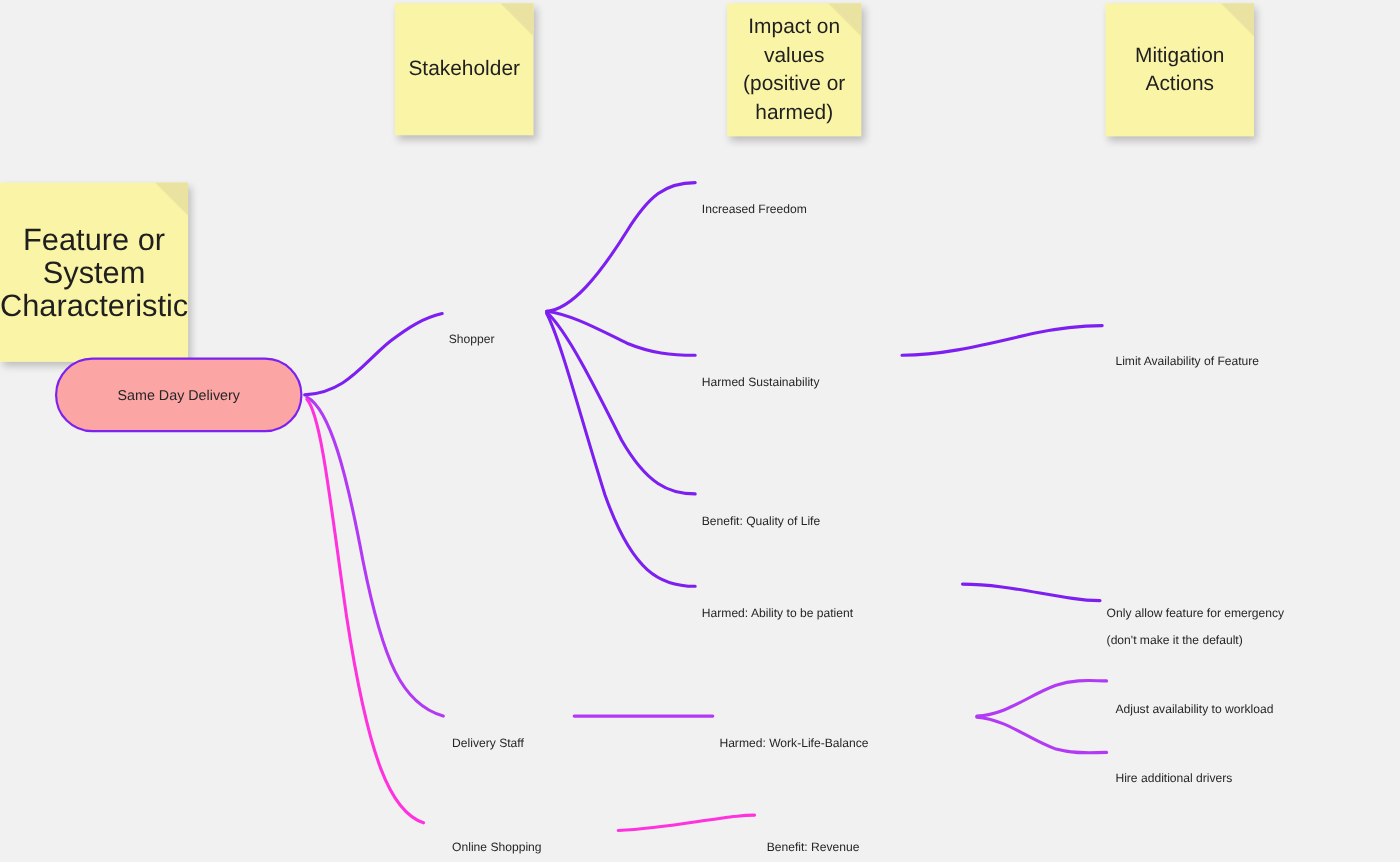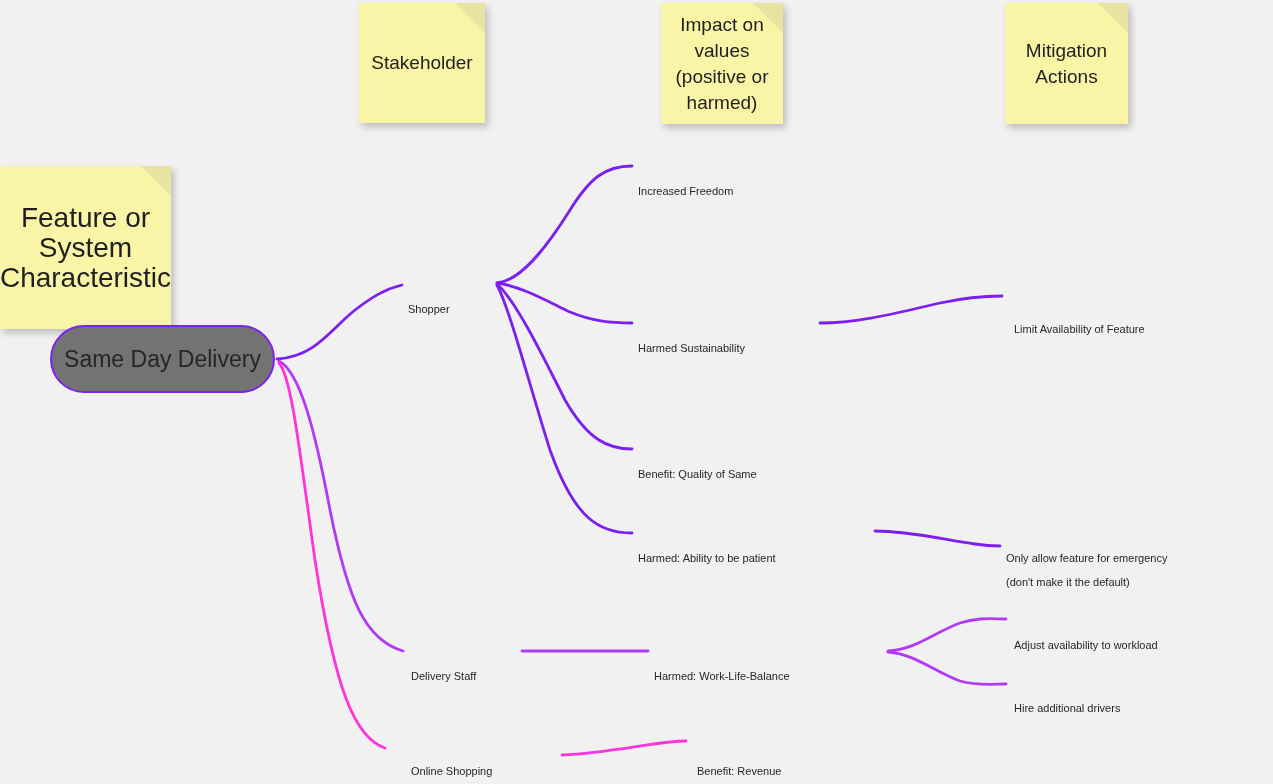--- a/index.html
+++ b/index.html
@@ -55,39 +55,39 @@
     right: 0;
     width: 30px;
     height: 30px;
     background: linear-gradient(225deg, #e9e2a0 0%, #e9e2a0 48%, rgba(250,244,167,0) 52%);
     pointer-events: none;
   }
   .sticky-label { position: relative; z-index: 2; white-space: pre-line; }
 
   #note-stakeholder { left: 359px; top: 3px;  width: 126px; height: 120px; }
   #note-impact      { left: 661px; top: 3px;  width: 122px; height: 121px; }
-  #note-mitigation  { left: 1005px; top: 3px; width: 123px; height: 121px; text-align: center; }
+  #note-mitigation  { left: 1005px; top: 3px; width: 135px; height: 121px; text-align: center; }
   #note-feature     { left: 0px;   top: 166px; width: 171px; height: 163px;
                       font-size: 28px; line-height: 30px; }
 
   
   #root-node {
     position: absolute;
     left: 50px;
     top: 325px;
     width: 225px;
     height: 68px;
     box-sizing: border-box;
     border: 2.6px solid #7d21f0;
     border-radius: 34px;
-    background: #737373;
+    background: #fca5a5;
     display: flex;
     align-items: center;
     justify-content: center;
-    font-size: 23px;
+    font-size: 13px;
     color: #262626;
   }
 
   
   .node {
     position: absolute;
     font-size: 11px;
     line-height: 24px;
     color: #262626;
     white-space: pre-line;
@@ -174,21 +174,21 @@
 
   <div class="node" style="left:638px; top:155px;">
     <span>Increased Freedom</span>
   </div>
 
   <div class="node" style="left:638px; top:312px;">
     <span>Harmed Sustainability</span>
   </div>
 
   <div class="node" style="left:638px; top:438px;">
-    <span>Benefit: Quality of Same</span>
+    <span>Benefit: Quality of Life</span>
   </div>
 
   <div class="node" style="left:638px; top:522px;">
     <span>Harmed: Ability to be patient</span>
   </div>
 
   <div class="node" style="left:654px; top:640px;">
     <span>Harmed: Work-Life-Balance</span>
   </div>
 

